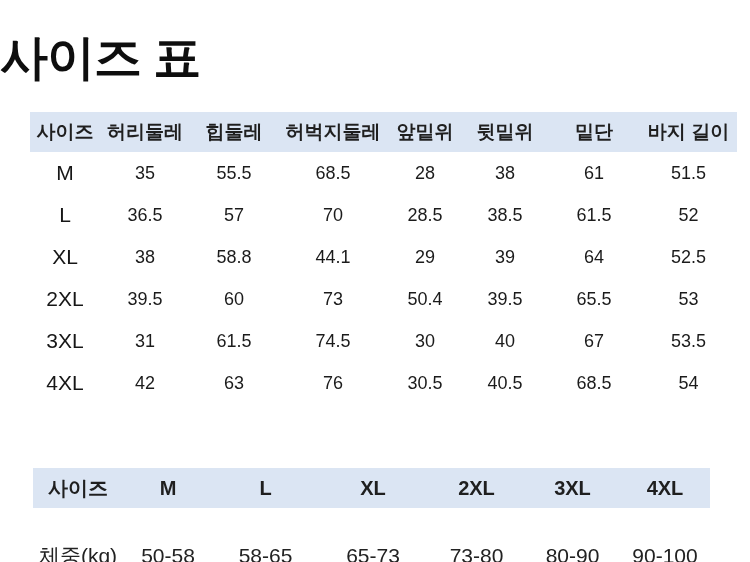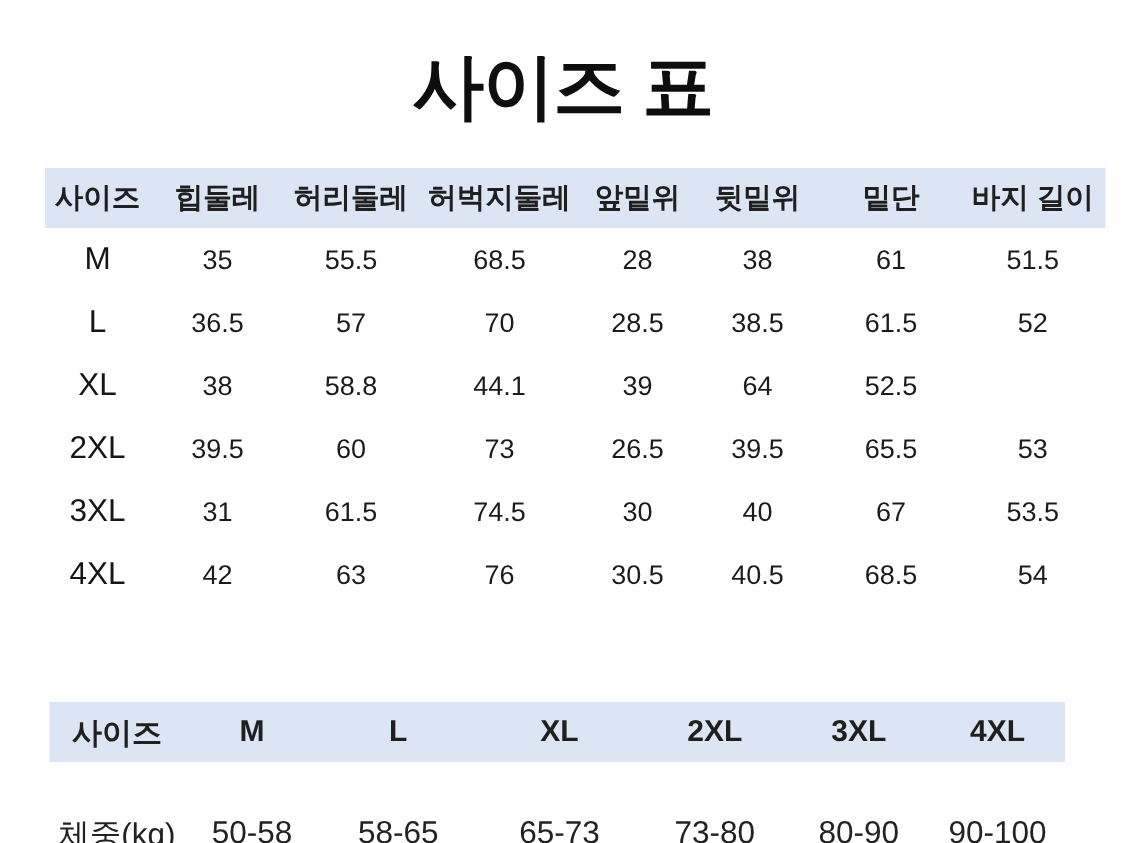--- a/index.html
+++ b/index.html
@@ -13,21 +13,20 @@
     width: 750px;
     height: 562px;
     background: #ffffff;
     overflow: hidden;
   }
   .page-title {
     position: absolute;
     top: 26px;
     left: 0;
     width: 750px;
-    text-align: center;
     font-size: 48px;
     font-weight: 900;
     color: #0e0e0e;
     letter-spacing: -1px;
   }
   
   .size-table {
     position: absolute;
     top: 112px;
     left: 30px;
@@ -100,22 +99,22 @@
 </head>
 <body>
 
 <div class="canvas">
 
   <div class="page-title">사이즈 표</div>
 
   <div class="size-table">
     <div class="st-grid st-header">
       <div class="cell">사이즈</div>
+      <div class="cell">허리둘레</div>
       <div class="cell">힙둘레</div>
-      <div class="cell">허리둘레</div>
       <div class="cell">허벅지둘레</div>
       <div class="cell">앞밑위</div>
       <div class="cell">뒷밑위</div>
       <div class="cell">밑단</div>
       <div class="cell">바지 길이</div>
     </div>
 
     <div class="st-grid st-row">
       <div class="cell size-cell">M</div>
       <div class="cell">35</div>
@@ -136,31 +135,32 @@
       <div class="cell">38.5</div>
       <div class="cell">61.5</div>
       <div class="cell">52</div>
     </div>
 
     <div class="st-grid st-row">
       <div class="cell size-cell">XL</div>
       <div class="cell">38</div>
       <div class="cell">58.8</div>
       <div class="cell">44.1</div>
+      <div class="cell">29</div>
       <div class="cell">39</div>
       <div class="cell">64</div>
       <div class="cell">52.5</div>
     </div>
 
     <div class="st-grid st-row">
       <div class="cell size-cell">2XL</div>
       <div class="cell">39.5</div>
       <div class="cell">60</div>
       <div class="cell">73</div>
-      <div class="cell">26.5</div>
+      <div class="cell">50.4</div>
       <div class="cell">39.5</div>
       <div class="cell">65.5</div>
       <div class="cell">53</div>
     </div>
 
     <div class="st-grid st-row">
       <div class="cell size-cell">3XL</div>
       <div class="cell">31</div>
       <div class="cell">61.5</div>
       <div class="cell">74.5</div>

